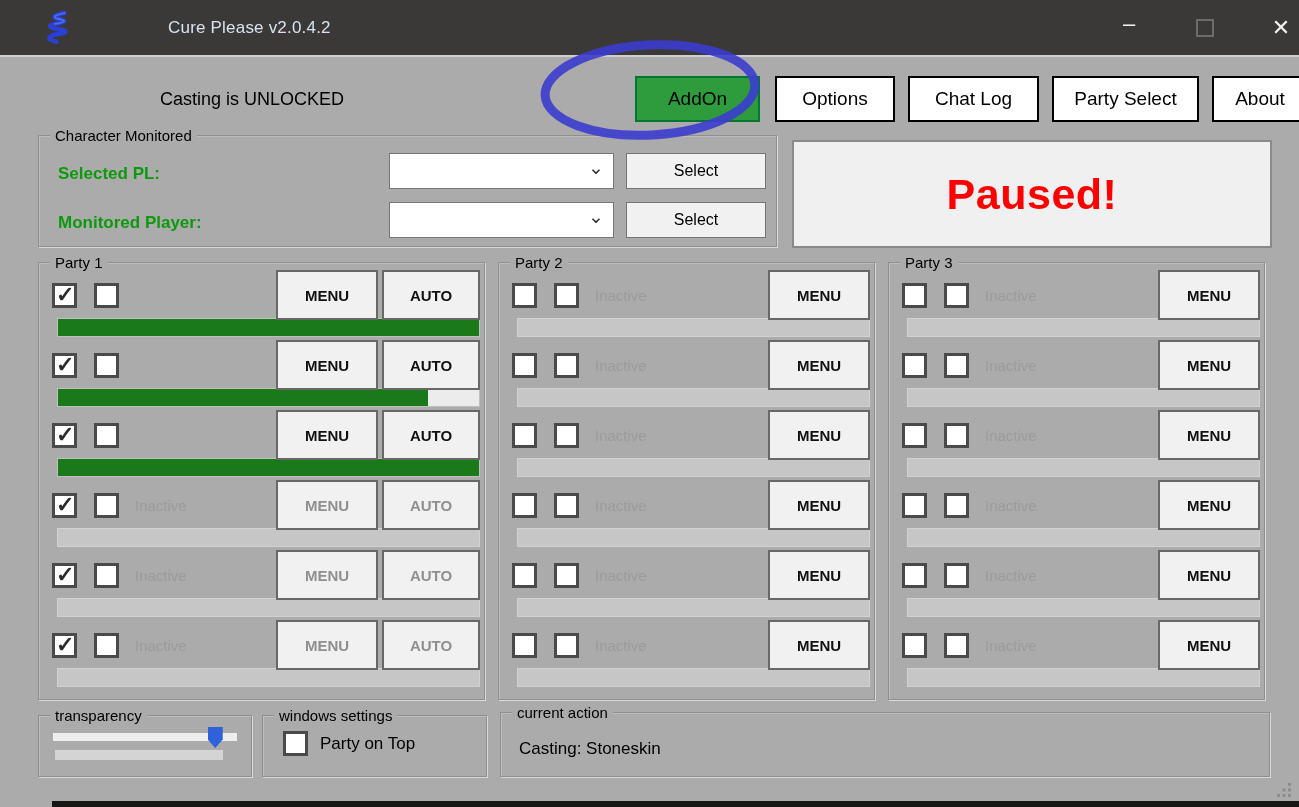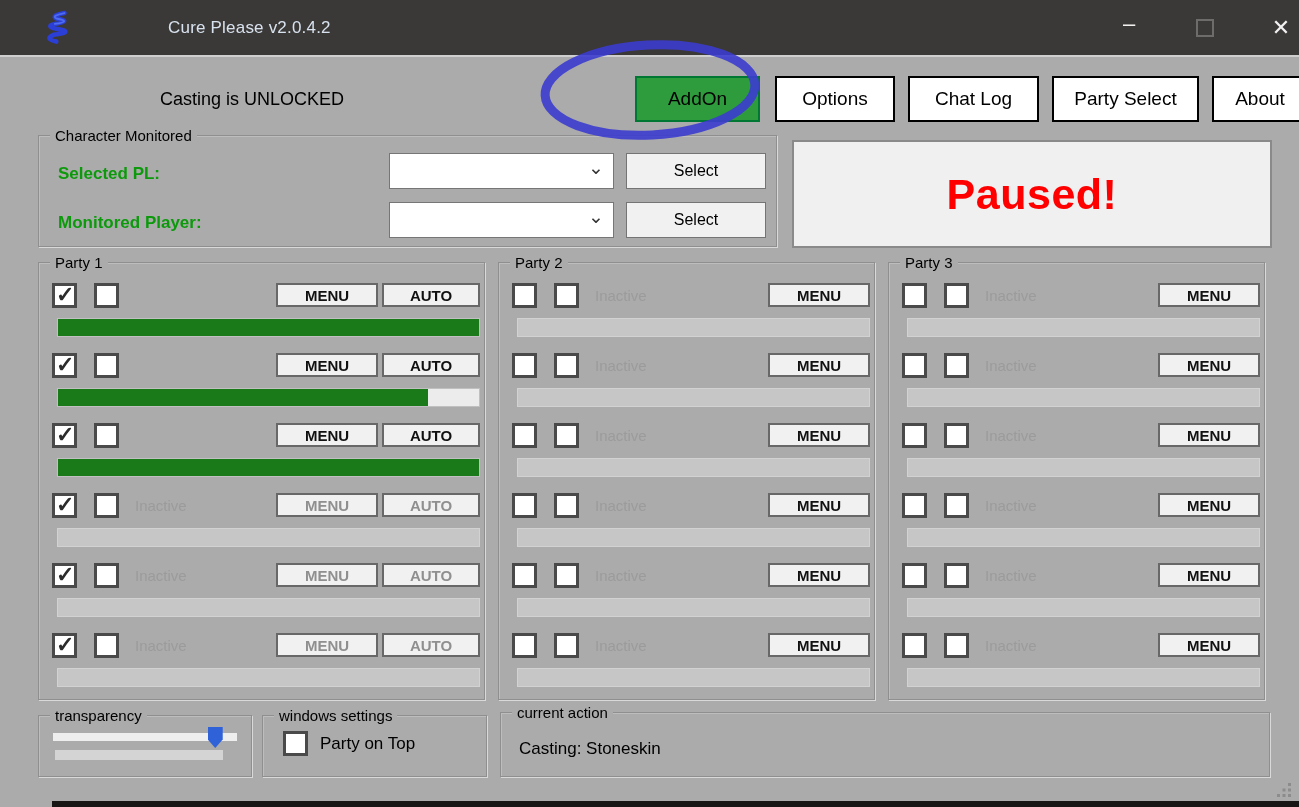--- a/index.html
+++ b/index.html
@@ -49,21 +49,21 @@
   .party1{left:38px;width:447px;}
   .party2{left:498px;width:377px;}
   .party3{left:888px;width:377px;}
   .prow{display:flex;align-items:center;height:36px;margin-bottom:5px;}
   .cb{width:25px;height:25px;background:#fff;border:3px solid #4a4a4a;box-sizing:border-box;
     margin-right:17px;position:relative;flex:0 0 auto;}
   .cb.c2{margin-right:16px;}
   .cb.checked::after{content:"✓";position:absolute;left:1px;top:-4px;font-size:22px;
     font-weight:bold;color:#2b2b2b;}
   .pstatus{font-size:15px;color:#9b9b9b;margin-right:auto;}
-  .mbtn{height:24px;background:#f1f1f1;border:2px solid #686868;font-weight:bold;
+  .mbtn{height:50px;background:#f1f1f1;border:2px solid #686868;font-weight:bold;
     font-size:15px;color:#111;font-family:"Liberation Sans",sans-serif;flex:0 0 auto;padding:0;}
   .mbtn.menu{width:102px;}
   .mbtn.auto{width:98px;margin-left:4px;}
   .mbtn.disabled{color:#8f8f8f;}
   .pbar{height:17px;margin:0 0 10px 5px;background:#c6c6c6;border:1px solid #d2d2d2;
     box-sizing:content-box;}
   .pbar.has-fill{background:#ececec;border-color:#c0c0c0;}
   .pfill{height:100%;width:0;background:#1a7a1a;}
   
   .transp{left:38px;top:715px;width:212px;height:60px;}

